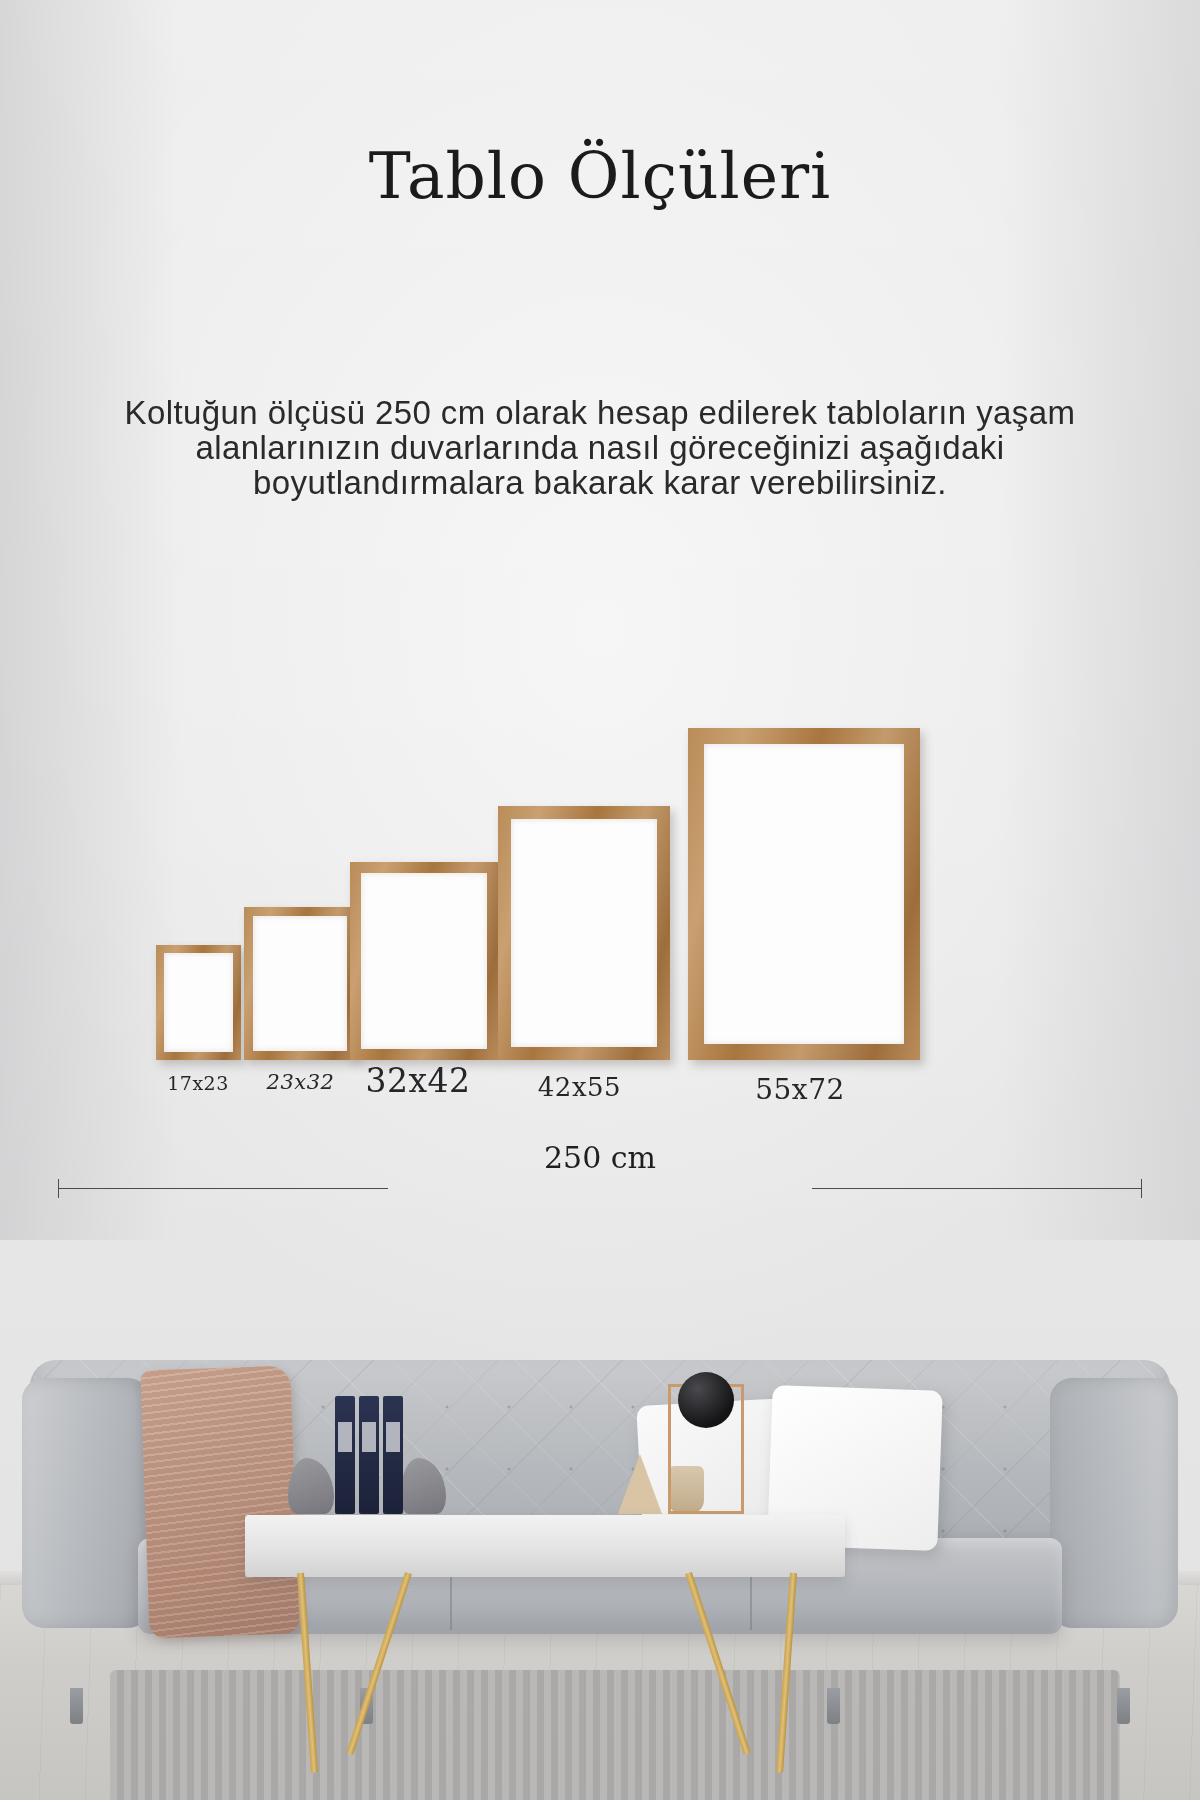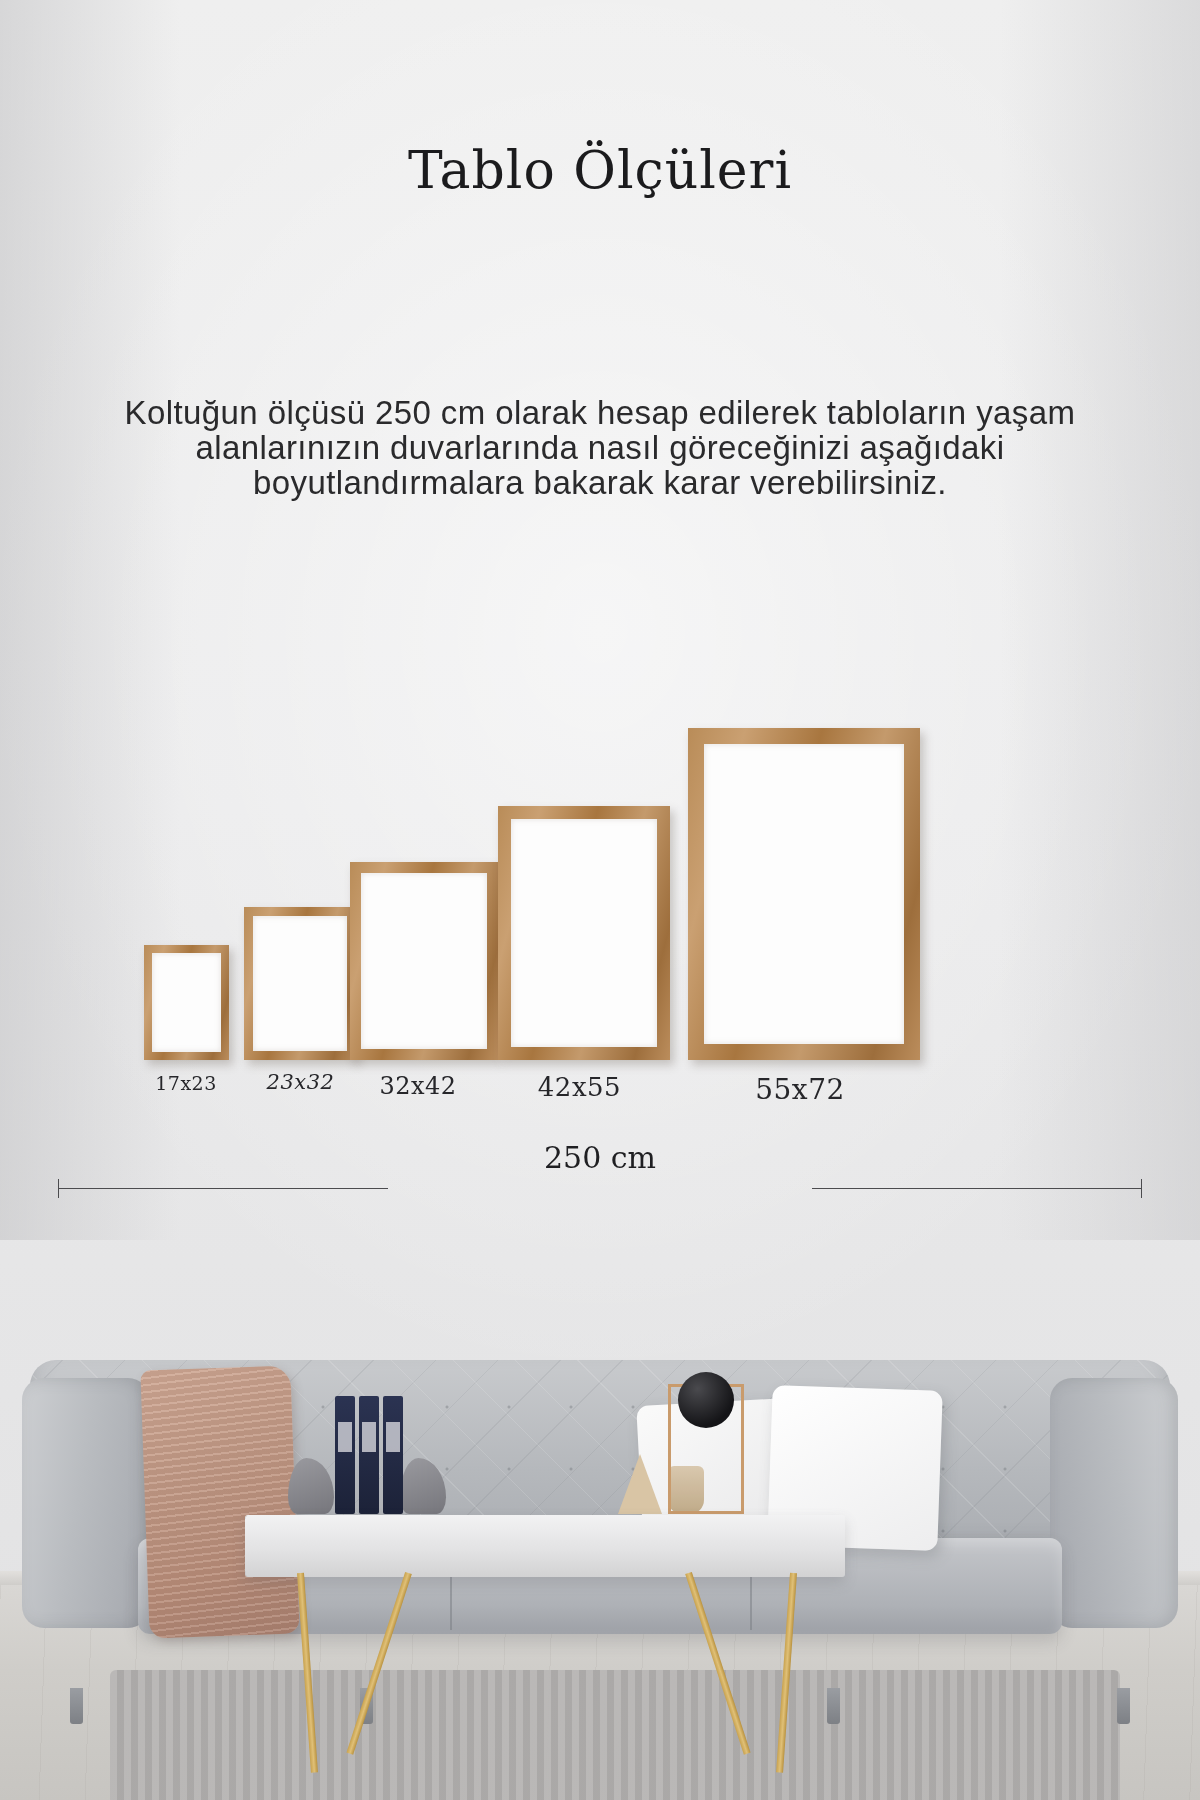--- a/index.html
+++ b/index.html
@@ -44,21 +44,21 @@
   }
 
   
   #title {
     position: absolute;
     top: 140px;
     left: 0;
     width: 1200px;
     text-align: center;
     font-family: "DejaVu Serif", "Liberation Serif", serif;
-    font-size: 52px;
+    font-size: 63px;
     font-weight: 400;
     letter-spacing: 1px;
     color: #1b1b1d;
   }
 
   
   #description {
     position: absolute;
     top: 395px;
     left: 85px;
@@ -372,39 +372,39 @@
   <div class="wall-shade"></div>
   <div class="wall-shade-left"></div>
   <div class="wall-shade-right"></div>
 
   <div id="title">Tablo Ölçüleri</div>
 
   <div id="description">Koltuğun ölçüsü 250 cm olarak hesap edilerek tabloların yaşam alanlarınızın duvarlarında nasıl göreceğinizi aşağıdaki boyutlandırmalara bakarak karar verebilirsiniz.</div>
 
   <div id="frames">
 
-    <div class="frame-slot" style="left:136px; width:100px; height:260px;">
+    <div class="frame-slot" style="left:148px; width:100px; height:260px;">
       <div class="frame" style="left:8px; width:85px; height:115px; padding:0;">
         <div class="mat" style="left:8px; top:8px; right:8px; bottom:8px;"></div>
       </div>
       <div class="frame-label" style="left:0; bottom:-34px; font-size:19px;">17x23</div>
     </div>
 
     <div class="frame-slot" style="left:238px; width:125px; height:260px;font-style:italic;">
       <div class="frame" style="left:6px; width:112px; height:153px;">
         <div class="mat" style="left:9px; top:9px; right:9px; bottom:9px;"></div>
       </div>
       <div class="frame-label" style="left:0; bottom:-34px; font-size:21px;">23x32</div>
     </div>
 
     <div class="frame-slot" style="left:345px; width:170px; height:260px;">
       <div class="frame" style="left:5px; width:148px; height:198px;">
         <div class="mat" style="left:11px; top:11px; right:11px; bottom:11px;"></div>
       </div>
-      <div class="frame-label" style="left:-12px; bottom:-40px; font-size:24px;margin-top:36px;">32x42</div>
+      <div class="frame-label" style="left:-12px; bottom:-40px; font-size:33px;margin-top:36px;">32x42</div>
     </div>
 
     <div class="frame-slot" style="left:490px; width:215px; height:290px;">
       <div class="frame" style="left:8px; width:172px; height:254px;">
         <div class="mat" style="left:13px; top:13px; right:13px; bottom:13px;"></div>
       </div>
       <div class="frame-label" style="left:-18px; bottom:-42px; font-size:26px;">42x55</div>
     </div>
 
     <div class="frame-slot" style="left:680px; width:260px; height:330px;margin-left:8px;">

